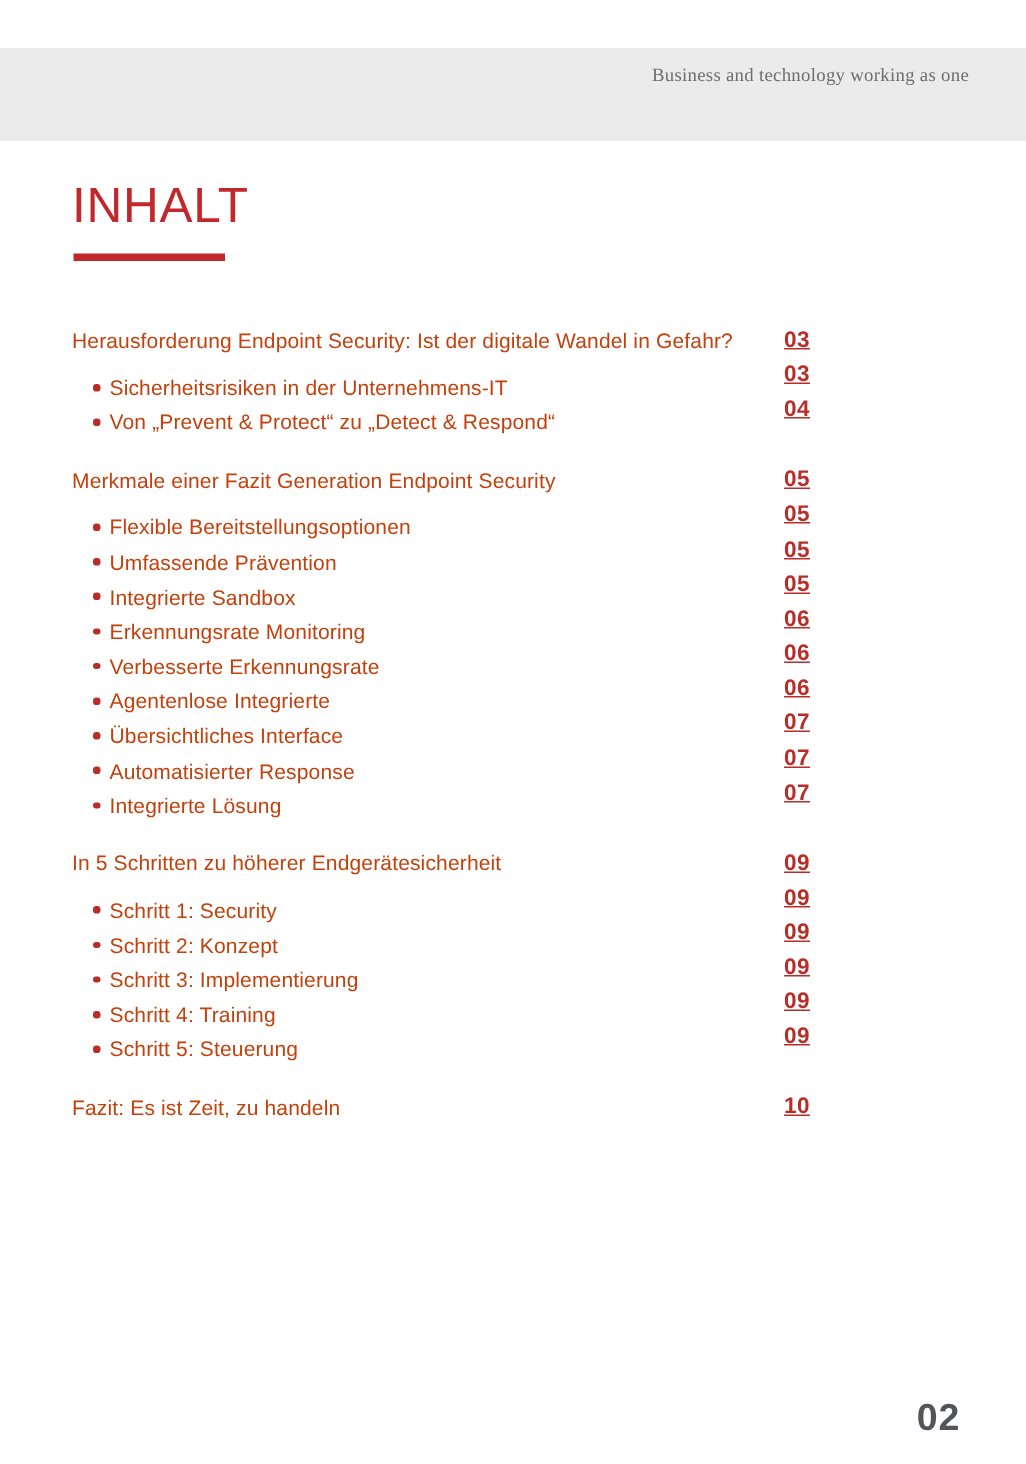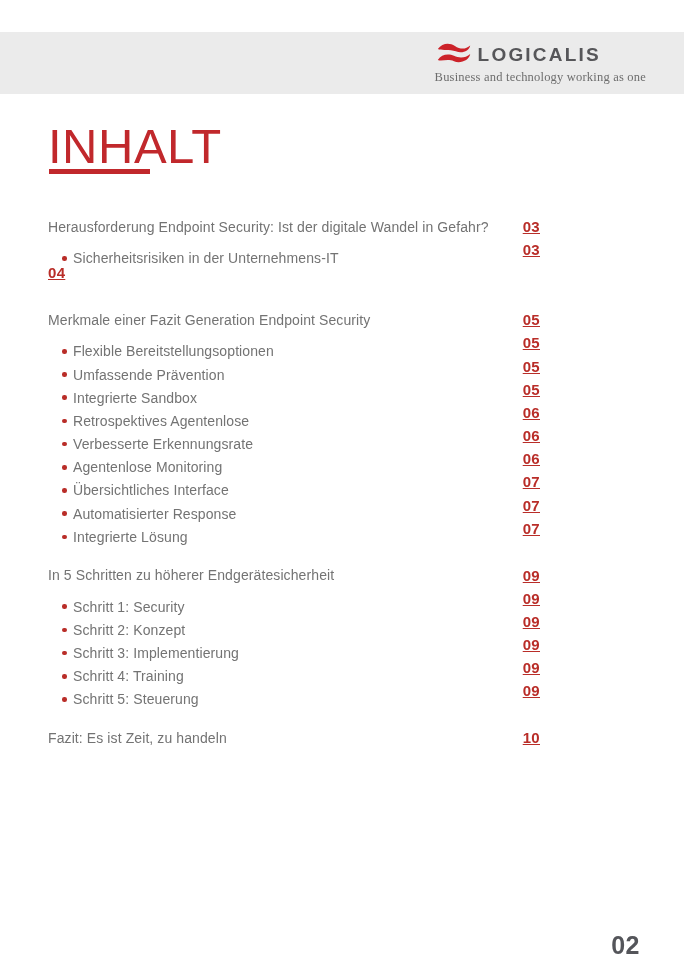--- a/index.html
+++ b/index.html
@@ -23,38 +23,38 @@
   .logo-text {
     font-size:19px; font-weight:700; letter-spacing:2.2px;
     color:#565659;
   }
   .tagline {
     font-family:"Liberation Serif", serif;
     font-size:12.5px; color:#6d6d6d; margin-top:2px; letter-spacing:0.2px;
   }
   .page-title {
     position:absolute; left:48px; top:118px;
-    font-size:49px; font-weight:300; letter-spacing:0.5px;
+    font-size:33px; font-weight:300; letter-spacing:0.5px;
     color:#c1282c;
   }
   .title-underline {
     position:absolute; left:49px; top:169px;
     width:101px; height:5px; background:#c1282c;
   }
   .toc {
     position:absolute; left:48px; top:215px; width:492px;
   }
   .toc-section { margin-bottom:23.5px; }
   .toc-row {
     height:23.2px;
     display:flex; align-items:center; justify-content:space-between;
   }
   .toc-label {
     display:flex; align-items:center;
-    font-size:14px; color:#737373; letter-spacing:0.1px;
+    font-size:14px; color:#c2410c; letter-spacing:0.1px;
     white-space:nowrap;
   }
   .toc-row.bulleted .toc-label { padding-left:14px;margin-top:17px; }
   .bullet {
     width:4.5px; height:4.5px; border-radius:50%;
     background:#b92d28; margin-right:6.5px; flex:none;
   }
   .toc-page {
     font-size:15px; font-weight:700; color:#b92d28; letter-spacing:0.3px;
     flex:none;
@@ -65,29 +65,20 @@
     font-size:25px; font-weight:700; color:#54555a; letter-spacing:0.5px;text-align:center;
   }
 </style>
 </head>
 <body>
 
 <div class="page">
 
   <div class="header-band">
     <div class="logo-block">
-      <div class="logo-row">
-        <span class="logo-icon">
-          <svg width="38" height="27" viewBox="0 0 40 30">
-            <path d="M2,9 C7,2 15,1.5 21,5.5 C27,9.5 33,9.5 38,5 C37,11 29,14.5 22,11.5 C15,8.5 7,11 2,9 Z" fill="#cc2229"></path>
-            <path d="M2,21 C6,14.5 14,13.5 20,16.5 C26,19.5 33,19 38,14.5 C37,21.5 27,25.5 20,22.5 C13,19.5 6,23 2,21 Z" fill="#cc2229"></path>
-          </svg>
-        </span>
-        <span class="logo-text">LOGICALIS</span>
-      </div>
       <div class="tagline">Business and technology working as one</div>
     </div>
   </div>
 
   <h1 class="page-title">INHALT</h1>
   <div class="title-underline"></div>
 
   <div class="toc" id="toc">
       <div class="toc-section">
         <div class="toc-row">
@@ -97,20 +88,24 @@
           <span class="toc-page">03</span>
         </div>
         <div class="toc-row bulleted">
           <span class="toc-label">
             <span class="bullet"></span>
             <span>Sicherheitsrisiken in der Unternehmens-IT</span>
           </span>
           <span class="toc-page">03</span>
         </div>
         <div class="toc-row bulleted">
+          <span class="toc-label">
+            <span class="bullet"></span>
+            <span>Von „Prevent &amp; Protect“ zu „Detect &amp; Respond“</span>
+          </span>
           <span class="toc-page">04</span>
         </div>
       </div>
       <div class="toc-section">
         <div class="toc-row">
           <span class="toc-label">
             <span>Merkmale einer Fazit Generation Endpoint Security</span>
           </span>
           <span class="toc-page">05</span>
         </div>
@@ -131,35 +126,35 @@
         <div class="toc-row bulleted">
           <span class="toc-label">
             <span class="bullet"></span>
             <span>Integrierte Sandbox</span>
           </span>
           <span class="toc-page">05</span>
         </div>
         <div class="toc-row bulleted">
           <span class="toc-label">
             <span class="bullet"></span>
-            <span>Retrospektives Agentenlose</span>
+            <span>Erkennungsrate Monitoring</span>
           </span>
           <span class="toc-page">06</span>
         </div>
         <div class="toc-row bulleted">
           <span class="toc-label">
             <span class="bullet"></span>
             <span>Verbesserte Erkennungsrate</span>
           </span>
           <span class="toc-page">06</span>
         </div>
         <div class="toc-row bulleted">
           <span class="toc-label">
             <span class="bullet"></span>
-            <span>Agentenlose Monitoring</span>
+            <span>Agentenlose Integrierte</span>
           </span>
           <span class="toc-page">06</span>
         </div>
         <div class="toc-row bulleted">
           <span class="toc-label">
             <span class="bullet"></span>
             <span>Übersichtliches Interface</span>
           </span>
           <span class="toc-page">07</span>
         </div>

